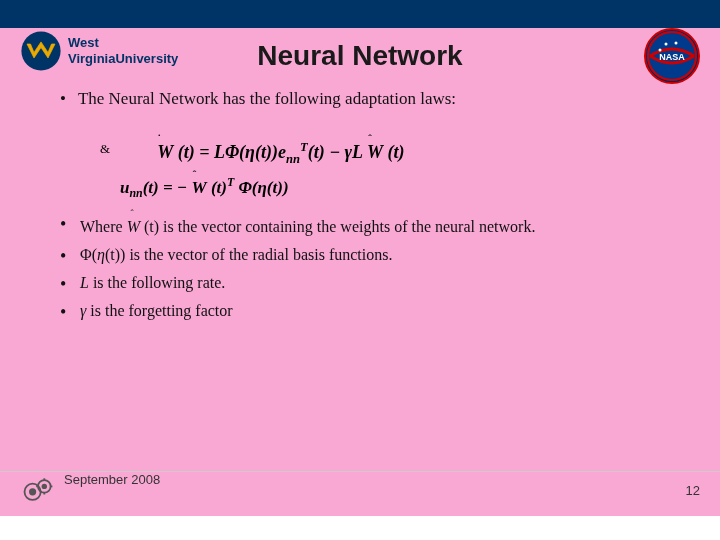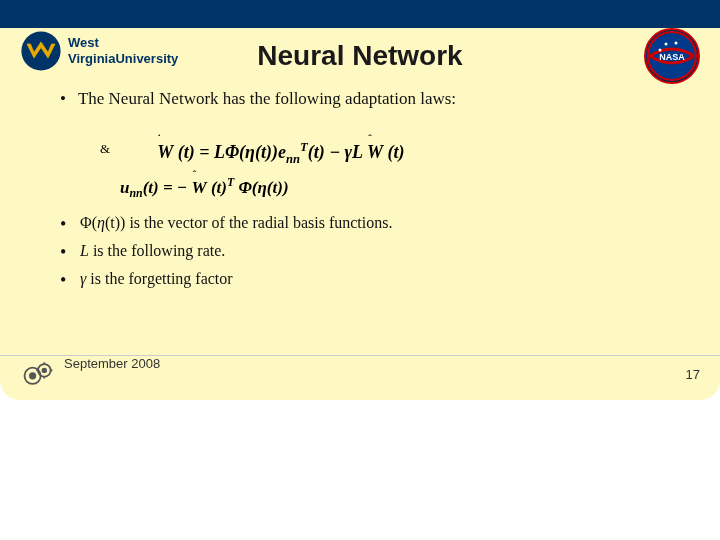--- a/index.html
+++ b/index.html
@@ -8,25 +8,24 @@
       width: 720px;
       height: 540px;
       background: #ffffff;
       font-family: 'Times New Roman', Times, serif;
       overflow: hidden;
       position: relative;
     }
 
     .slide {
       width: 720px;
-      height: 400px;
-      background: #fef9c3;
+      height: 516px;
+      background: #f9a8d4;
       position: relative;
       padding: 0;
-      border-radius: 20px;
     }
 
     
     .header-bar {
       width: 100%;
       height: 28px;
       background: #003366;
       position: relative;
     }
 
@@ -232,20 +231,28 @@
             <span style="position:absolute; top:-4px; left:3px; font-size:11px; font-style:normal;">̂</span>
             <span style="margin-top:6px; display:inline-block;">W</span>
           </span>
           <span>(t)<sup>T</sup> Φ(η(t))</span>
         </span>
       </div>
     </div>
 
     <ul class="bullet-list">
       <li>
+        <span>Where </span>
+        <span style="font-style:italic; position:relative; display:inline-block;">
+          <span style="position:absolute; top:-5px; left:3px; font-size:10px;">̂</span>
+          <span style="margin-top:4px; display:inline-block;">W</span>
+        </span>
+        <span>(t) is the vector containing the weights of the neural network.</span>
+      </li>
+      <li>
         <span>Φ(<span style="font-style:italic;">η</span>(t)) is the vector of the radial basis functions.</span>
       </li>
       <li>
         <span style="font-style:italic;">L</span><span> is the following rate.</span>
       </li>
       <li>
         <span style="font-style:italic;">γ</span><span> is the forgetting factor</span>
       </li>
     </ul>
 
@@ -261,16 +268,16 @@
         <circle cx="27" cy="16" r="7" fill="none" stroke="#555" stroke-width="2"></circle>
         <circle cx="27" cy="16" r="3" fill="#555"></circle>
 
         <line x1="27" y1="7" x2="27" y2="9" stroke="#555" stroke-width="2"></line>
         <line x1="27" y1="23" x2="27" y2="25" stroke="#555" stroke-width="2"></line>
         <line x1="18" y1="16" x2="20" y2="16" stroke="#555" stroke-width="2"></line>
         <line x1="34" y1="16" x2="36" y2="16" stroke="#555" stroke-width="2"></line>
       </svg>
       <span class="footer-date">September 2008</span>
     </div>
-    <span class="footer-page">17</span>
+    <span class="footer-page">12</span>
   </div>
 
 </div>
 
 </body></html>

